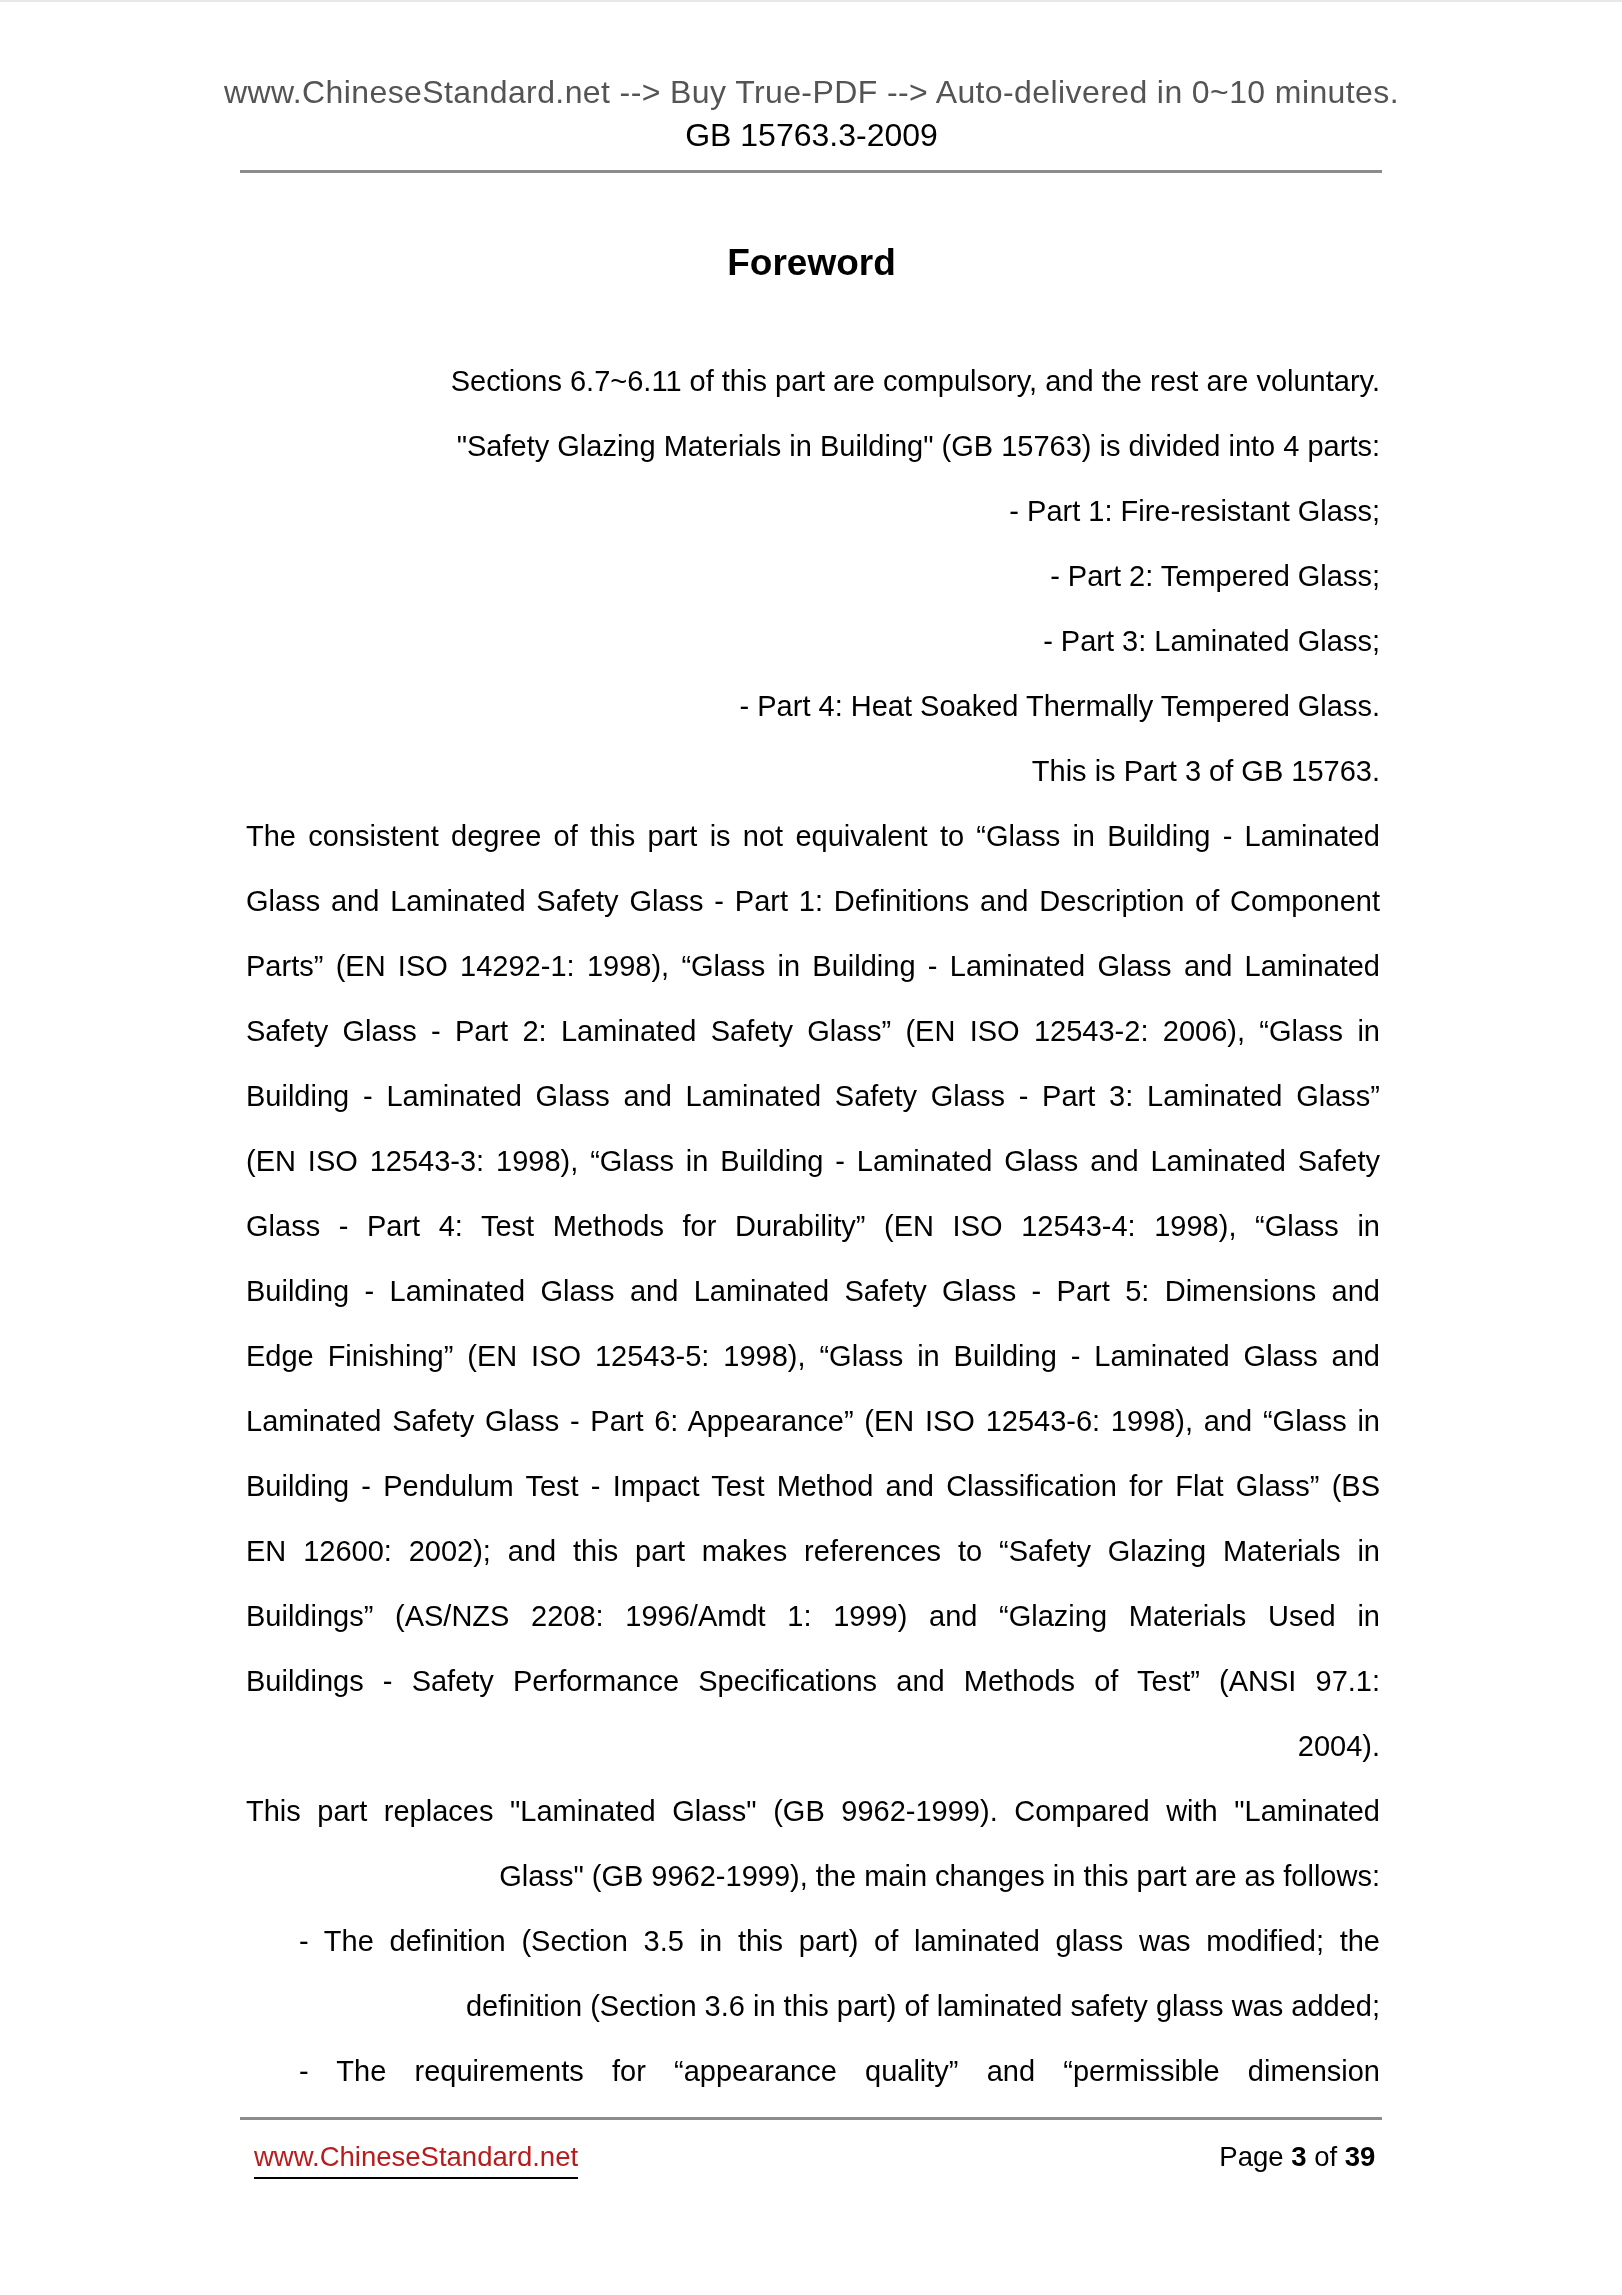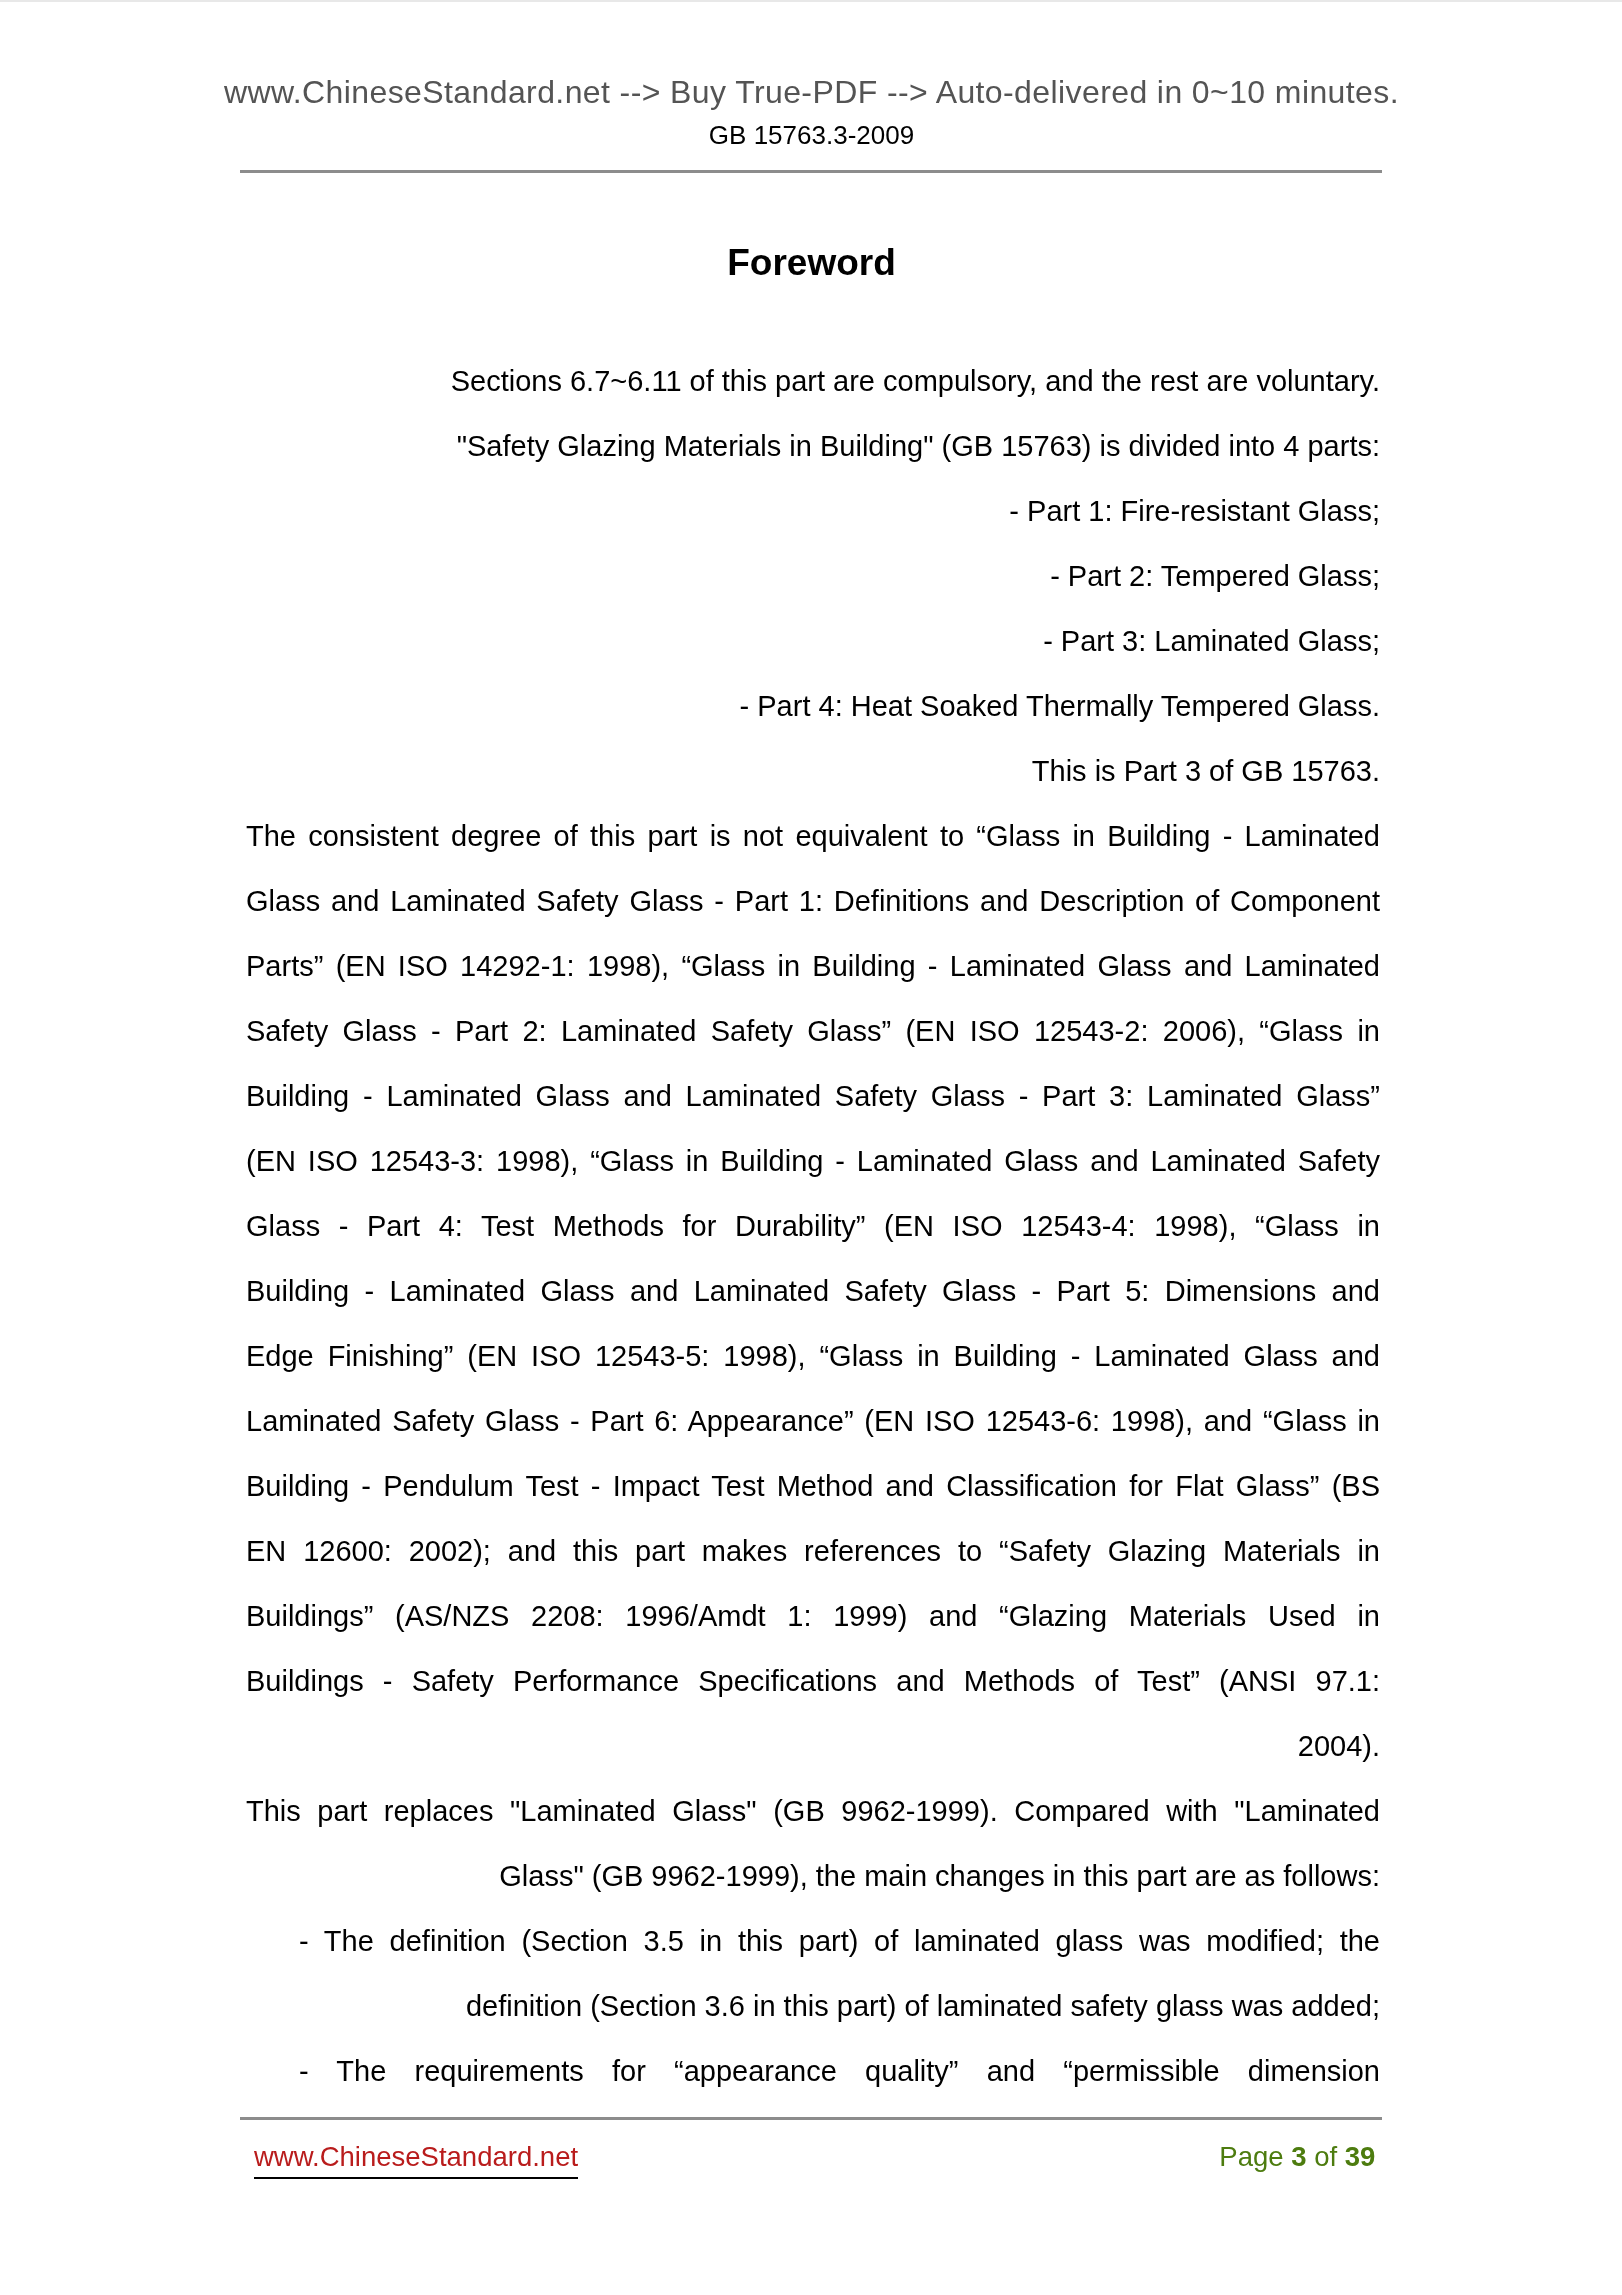--- a/index.html
+++ b/index.html
@@ -15,21 +15,21 @@
   .banner{
     position:absolute;top:70px;left:0;width:100%;
     text-align:center;
     font-size:32px;line-height:40px;
     color:#545454;
     letter-spacing:0.4px;
   }
   .std-code{
     position:absolute;top:117px;left:0;width:100%;
     text-align:center;
-    font-size:26px;line-height:32px;
+    font-size:32px;line-height:32px;
     color:#000;
   }
   .rule{
     position:absolute;left:240px;width:1142px;height:2.5px;
     background:#8c8c8c;
   }
   .rule-top{top:168px;}
   .rule-bottom{top:2115px;}
   .doc-title{
     position:absolute;top:237px;left:0;width:100%;
@@ -57,21 +57,21 @@
   }
   .site-link{
     position:absolute;left:14px;top:0;
     color:#b91c1c;text-decoration:none;
     border-bottom:2.5px solid #000;
     padding-bottom:1.7px;
     cursor:pointer;
   }
   .page-label{
     position:absolute;right:6.7px;top:0;
-    color:#4d7c0f;
+    color:#000000;
   }
   .page-label b{font-weight:bold;}
 </style>
 </head>
 <body>
 
 <div class="page">
 
   <div class="banner">www.ChineseStandard.net --&gt; Buy True-PDF --&gt; Auto-delivered in 0~10 minutes.</div>
 

